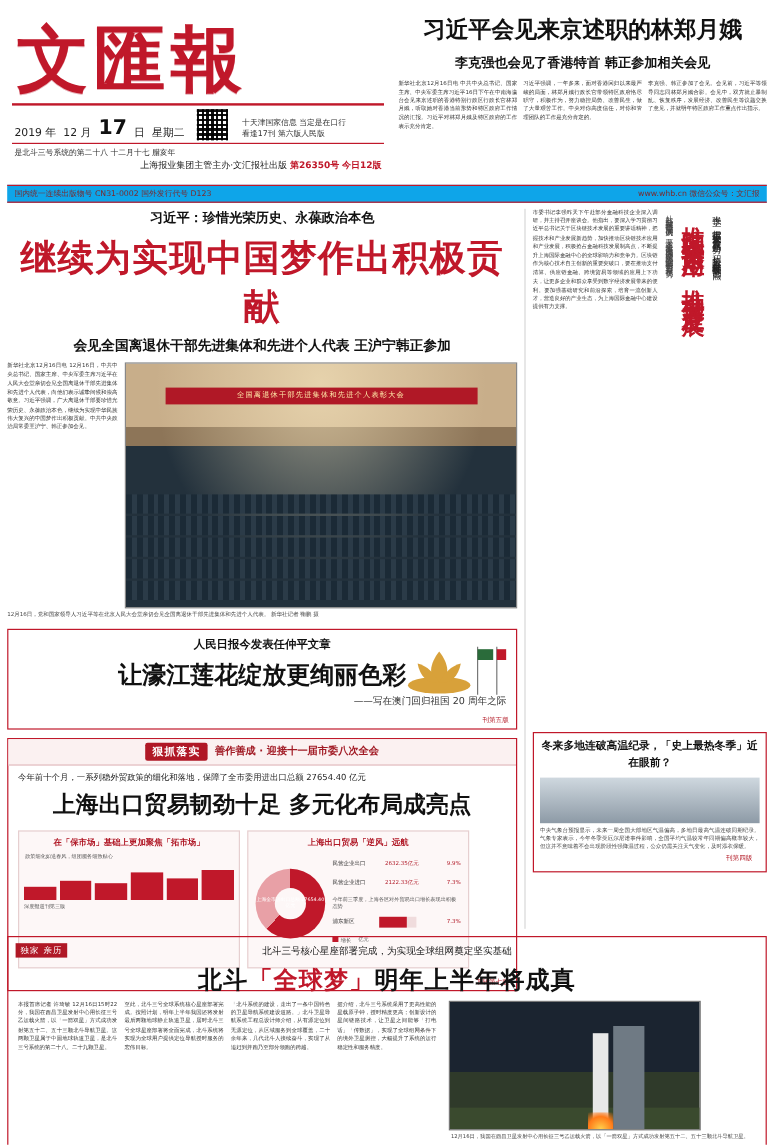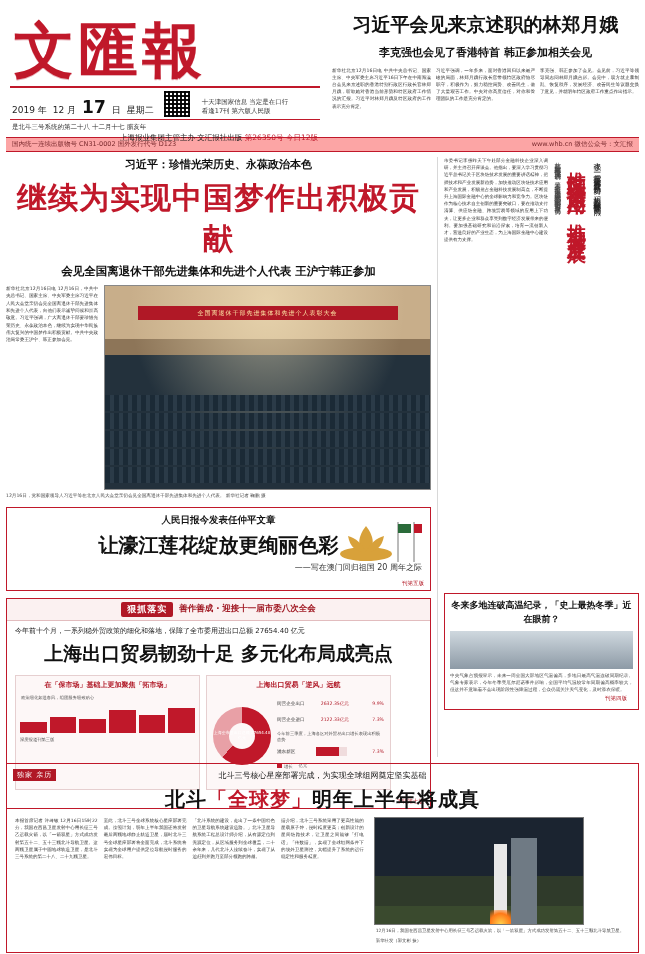--- a/index.html
+++ b/index.html
@@ -30,38 +30,38 @@
   .mh-rule.thin { border-top: 1px solid #c0182a; margin-top:2px; }
   .dateline { display:flex; align-items:flex-end; gap:6px; font-size:8px; padding-left:6px; color:#222;}
   .dateline .y { font-size:9px; }
   .dateline .d { font-size:17px; font-weight:bold; color:#111; }
   .qr { width:26px;height:26px;background:
       repeating-linear-gradient(0deg,#111 0 2px,#fff 2px 4px),
       repeating-linear-gradient(90deg,#111 0 2px,transparent 2px 4px);
       background-blend-mode:multiply; margin-left:4px;}
   .mh-meta { font-size:6.5px; color:#333; line-height:1.5; padding-left:6px; }
   .mh-org { font-size:7.5px; text-align:right; padding-right:6px; color:#222; }
-  .mh-org .issue { color:#c0182a; font-weight:normal; }
+  .mh-org .issue { color:#c0182a; font-weight:bold; }
 
   .mh-right { flex:1; padding-left:8px; }
   .lead-head {
     font-family:"DejaVu Serif","Liberation Serif",serif;
     font-weight:bold; font-size:19px; letter-spacing:0px;
     text-align:center; color:#111; margin-top:8px;
   }
   .lead-sub { font-size:11px; text-align:center; margin-top:7px; color:#111; font-weight:bold;}
   .lead-cols { display:flex; gap:5px; margin-top:7px; }
   .lead-cols .col { flex:1; font-size:4.6px; line-height:1.55; color:#333; text-align:justify; }
   .lead-cols .col.first { position:relative; }
 
   
   .strip {
-    background:#fca5a5; border-top:1px solid #c0182a;border-bottom:1px solid #c0182a;
+    background:#0ea5e9; border-top:1px solid #c0182a;border-bottom:1px solid #c0182a;
     font-size:6.5px; color:#7a2a2e; padding:2px 6px; display:flex; justify-content:space-between;
-    margin-top:1px;
+    margin-top:18px;
   }
 
   
   .body-grid { display:flex; margin-top:5px; height:600px; }
   .col-left { width: 432px; padding-right:6px; border-right:1px solid #d8d8d8;}
   .col-right { width: 201px; padding-left:6px; }
 
   
   .kicker { text-align:center; font-size:11px; font-weight:bold; color:#111; }
   .headline-main {

